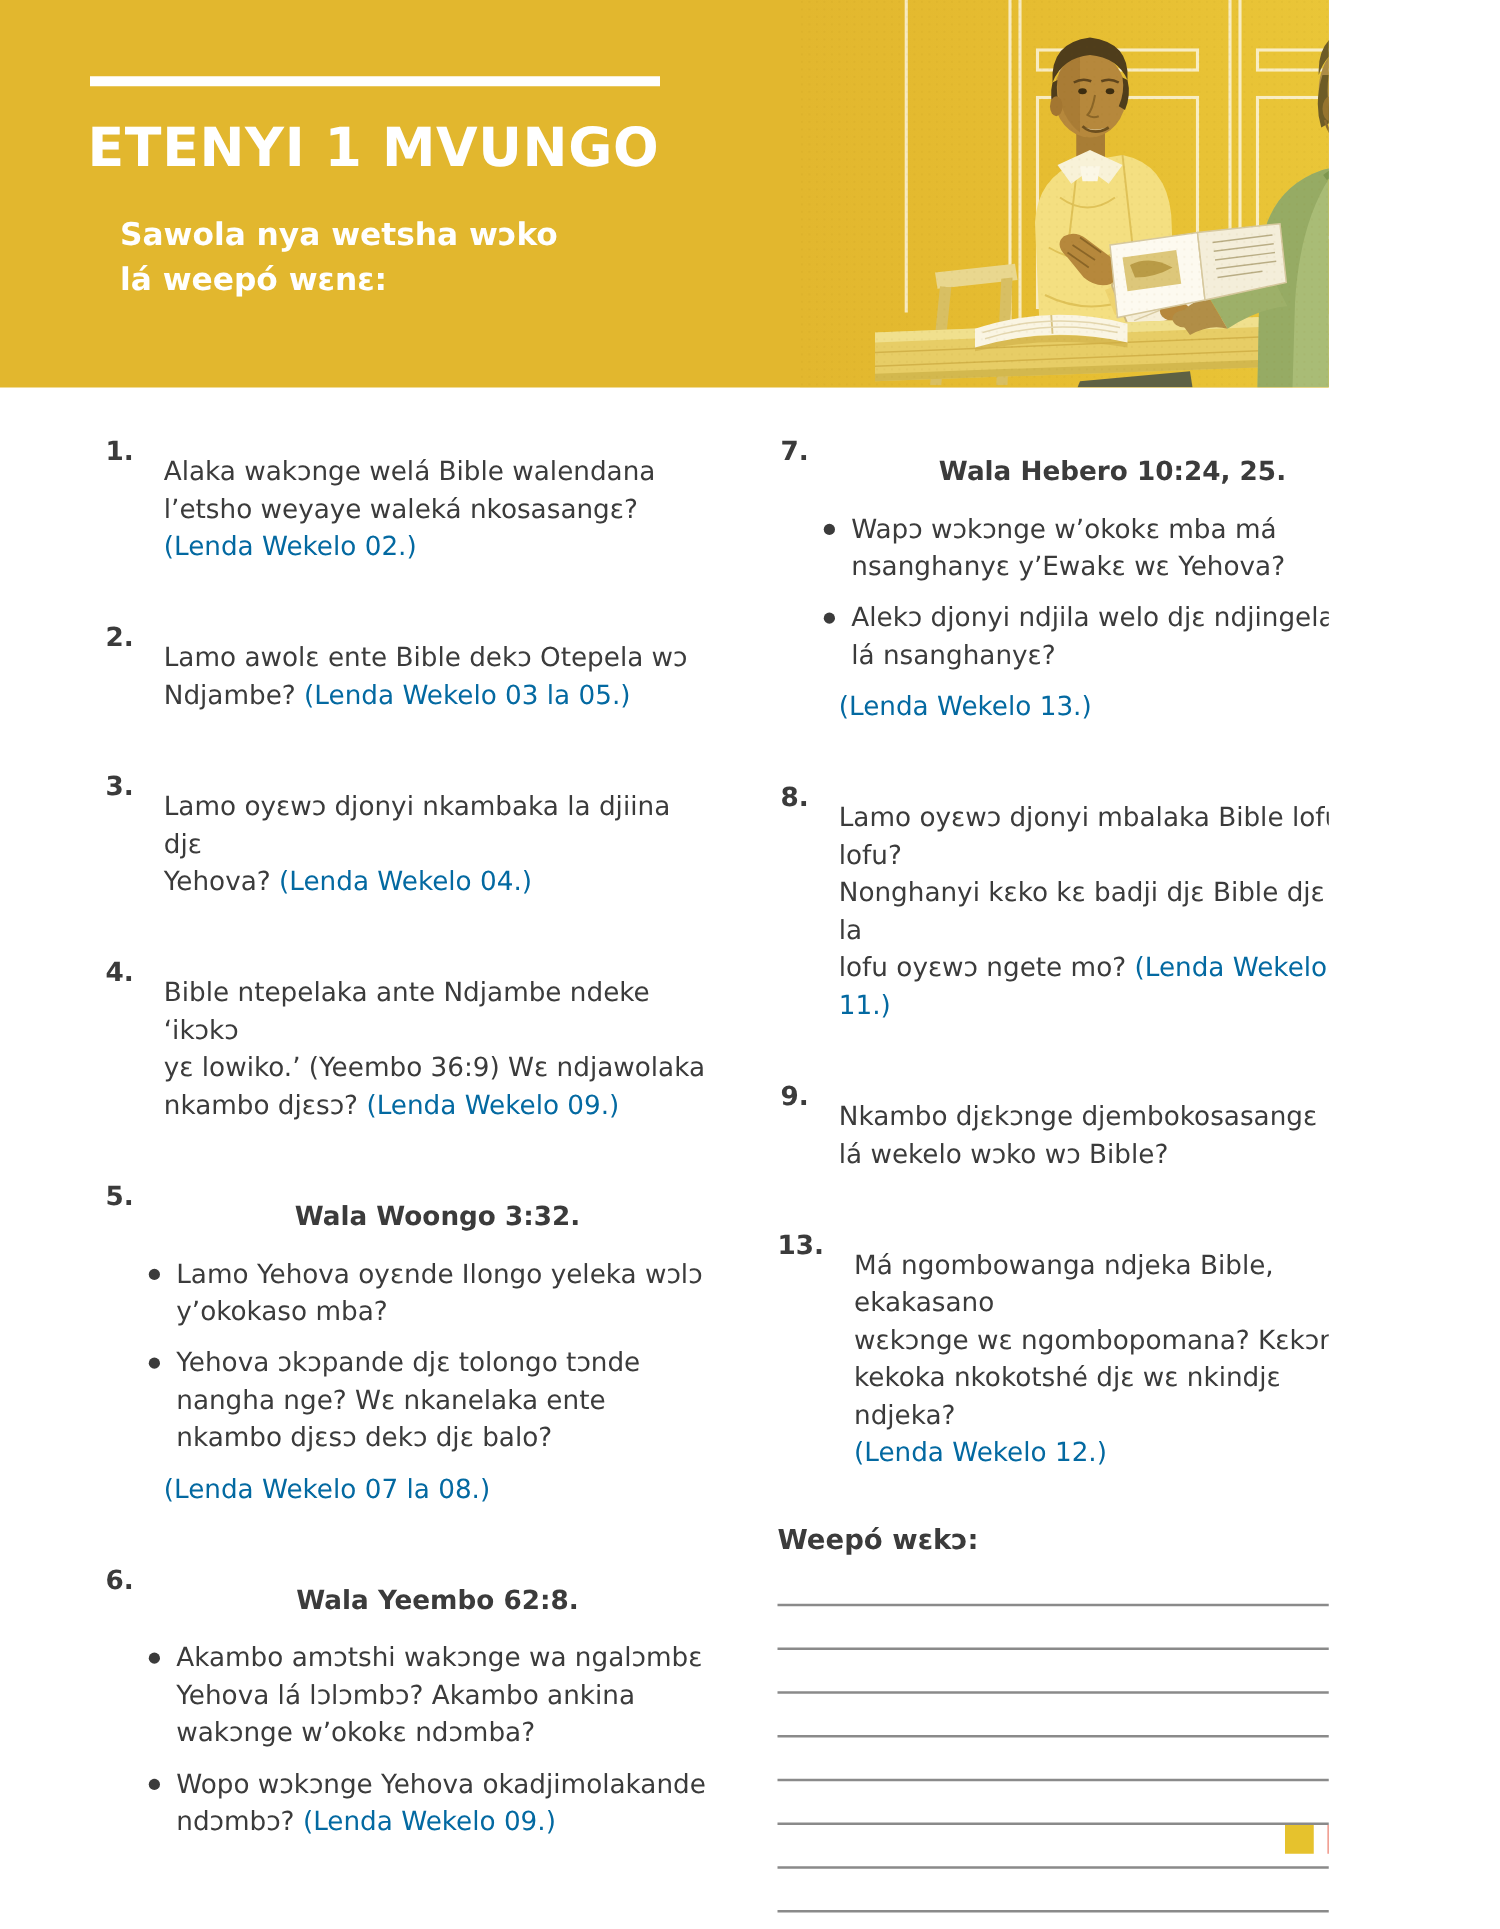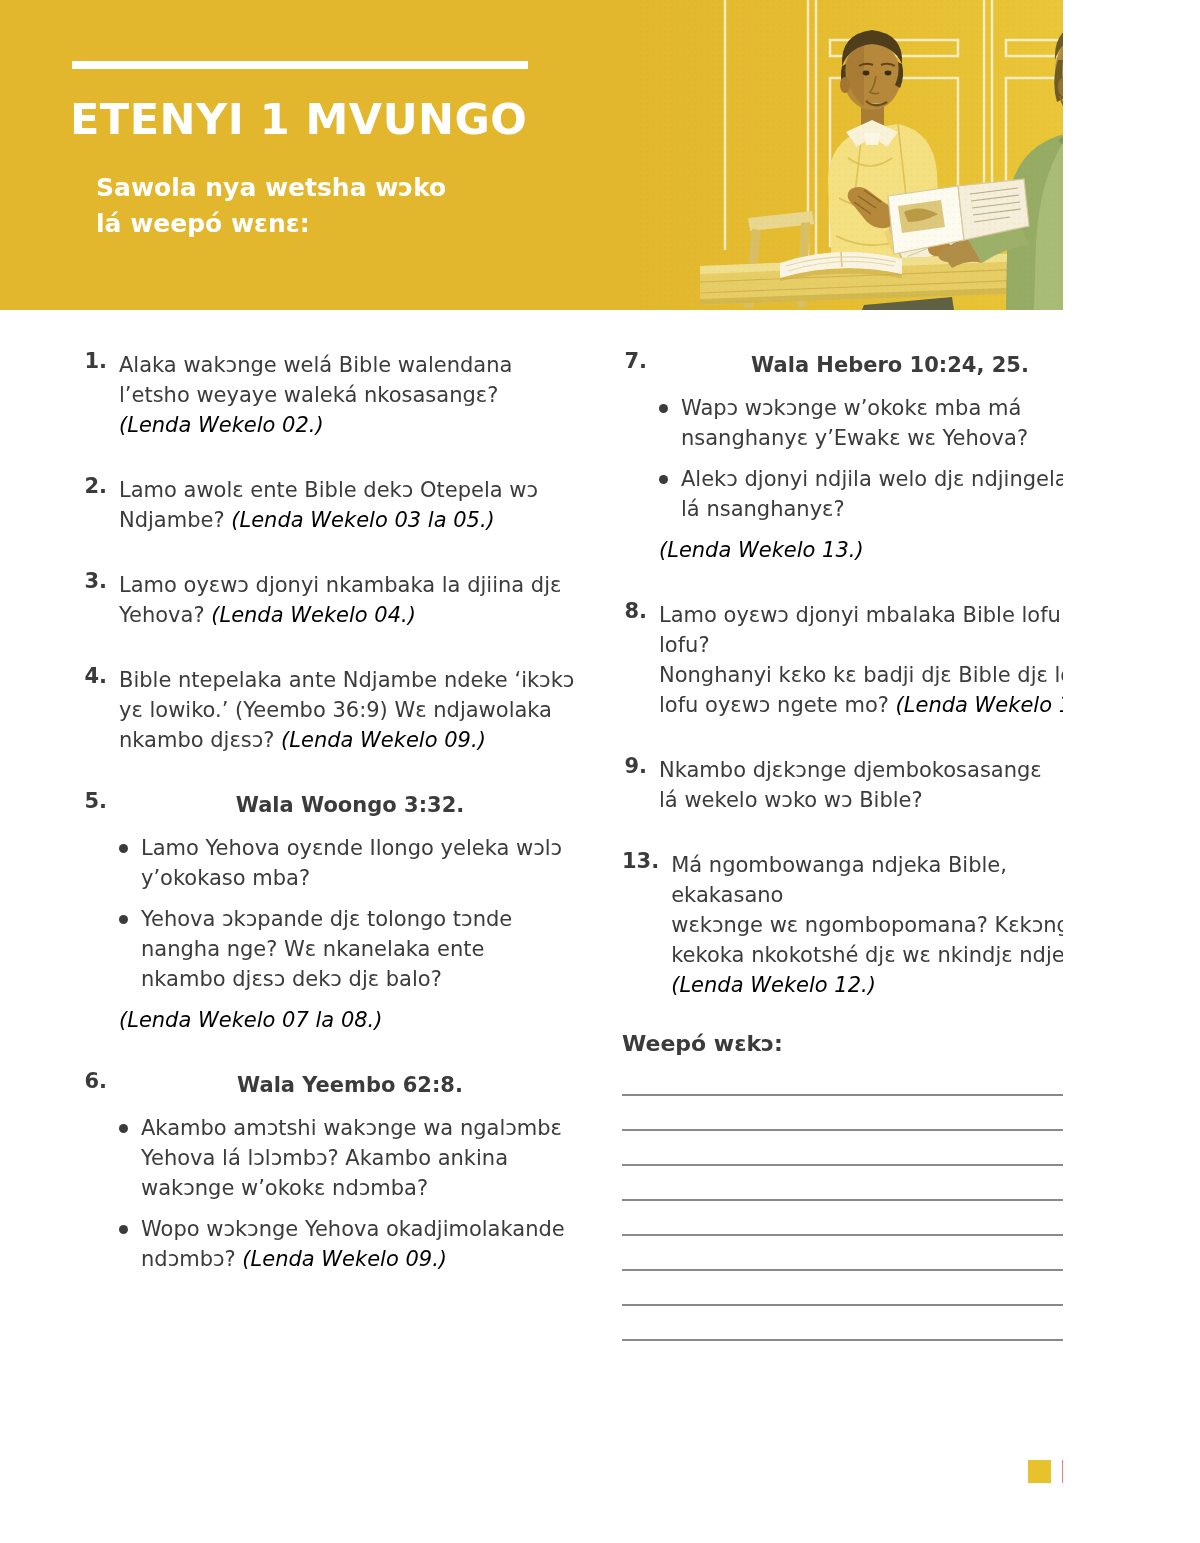--- a/index.html
+++ b/index.html
@@ -15,24 +15,24 @@
   .header-title{position:absolute;left:70px;top:94px;font-size:43px;font-weight:bold;color:#ffffff;letter-spacing:.5px;white-space:nowrap;}
   .header-subtitle{position:absolute;left:56px;top:170px;font-size:25px;font-weight:bold;color:#ffffff;line-height:36px;margin-left:40px;}
   .illustration{position:absolute;top:0;right:0;width:560px;height:310px;}
 
   
   .content{position:absolute;top:346px;left:82px;width:1046px;display:flex;gap:37px;}
   .col{width:503px;flex:0 0 503px;}
   .q-item{display:flex;margin-bottom:27px;}
   .q-num{flex:0 0 25px;margin-right:8px;text-align:right;font-weight:bold;font-size:21px;line-height:30px;white-space:nowrap;}
   .q-body{flex:1;font-size:21px;line-height:30px;}
-  p{margin:4px;}
+  p{margin:16px;}
   .q-text{white-space:pre-line;}
   .q-text.bold{font-weight:bold;text-align:center;}
-  .ref{color:#000000;font-style:italic;}
+  .ref{color:#0369a1;}
   ul.bullets{list-style:none;margin:13px 0 0 0;padding:0;}
   ul.bullets li{position:relative;padding-left:26px;margin-bottom:11px;white-space:pre-line;}
   ul.bullets li::before{content:"";position:absolute;left:4px;top:11px;width:9px;height:9px;border-radius:50%;background:#3b3b3b;}
   .ref-line{margin-top:10px;}
 
   
   .notes-label{font-weight:bold;font-size:22px;margin-top:12px;}
   .note-lines{margin-top:5px;}
   .note-line{height:33px;border-bottom:2px solid #8a8a8a;}
 

